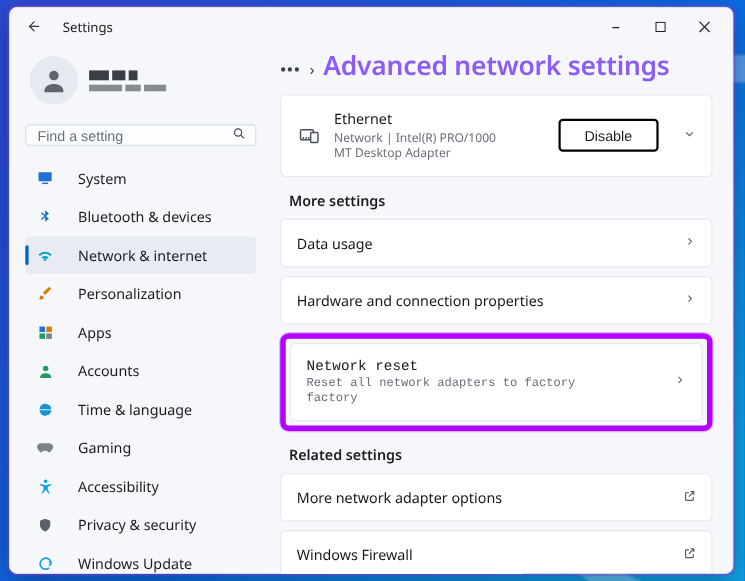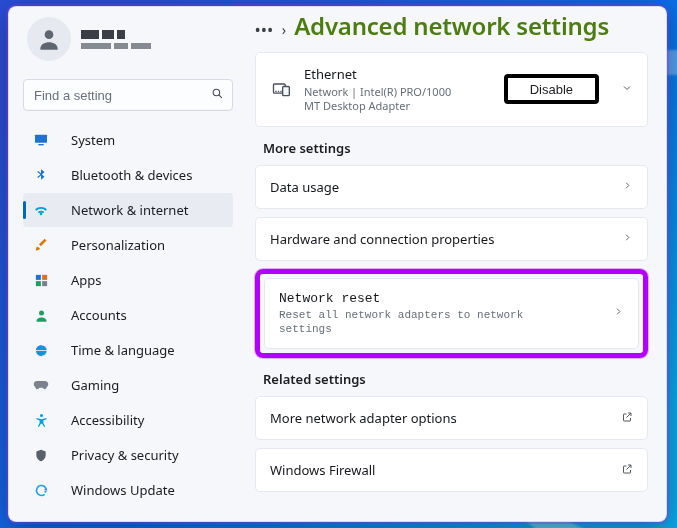--- a/index.html
+++ b/index.html
@@ -67,34 +67,34 @@
     background: #0067c0; border-radius: 3px;
   }
   .nav-ic { width: 16px; height: 16px; display:flex; align-items:center; justify-content:center; font-size: 14px; line-height: 1; }
 
   .content {
     flex: 1; padding: 0 18px 14px 12px; overflow-y: auto; overflow-x: hidden;
   }
   .header-row { display:flex; align-items: baseline; gap: 8px; margin: 2px 0 10px 0; }
   .crumbs { color: #3a3f47; font-size: 14px; display:flex; align-items:center; gap:8px; }
   .crumbs .dots { letter-spacing: 1px; font-weight: 600; }
-  .page-title { font-size: 24px; font-weight: 600; color: #4d7c0f; letter-spacing: -0.2px;}
+  .page-title { font-size: 24px; font-weight: 600; color: #8b5cf6; letter-spacing: -0.2px;}
   .card {
     background: #ffffff; border: 1px solid #e5e8ee; border-radius: 5px; padding: 12px 14px;
     display: flex; align-items: center; gap: 12px; margin-bottom: 8px; justify-content: flex-end;
   }
   .card.slim { padding: 12px 14px; gap: 48px; }
   .card .title { font-size: 13px; color: #16181c; }
   .card .sub { font-size: 11px; color: #686e78; margin-top: 2px; line-height: 1.3; }
   .card .grow { flex: 1; min-width: 0; }
   .section-h { font-size: 13px; font-weight: 600; color: #1b1d21; margin: 12px 0 8px 8px; }
   .chev { color: #545962; font-size: 12px; }
   .ext { color: #545962; font-size: 12px; }
   .dis-btn {
-    background: #fff; border: 4px solid #000000; border-radius: 4px; height: 30px; padding: 0 22px;
+    background: #fff; border: 2px solid #000000; border-radius: 4px; height: 30px; padding: 0 22px;
     font-size: 13px; color: #1b1d21; margin-left: 28px;
   }
   .ic-eth { width: 22px; display:flex; align-items:center; justify-content:center; color: #4b5159; }
   .highlight-wrap {
     border: 5px solid #b100ff; border-radius: 8px; padding: 4px; margin: 4px 0 6px 0;
     box-shadow: 0 0 0 1px rgba(177,0,255,0.3);
     font-family: Liberation Mono, monospace;
   }
   .highlight-wrap .card { margin-bottom: 0; }
 
@@ -110,20 +110,44 @@
   .c-dkgrey { color:#5a6069; }
   .c-azure { color:#1da1e6; }
 </style>
 </head>
 <body>
 
 <div class="wallpaper-arc"></div>
 
 <div class="window">
 
+  <div class="titlebar">
+    <div class="left">
+      <div class="back-arrow">
+        <svg width="14" height="14" viewBox="0 0 24 24" fill="none" stroke="currentColor" stroke-width="2" stroke-linecap="round">
+            <line x1="19" y1="12" x2="5" y2="12"></line>
+            <polyline points="12 19 5 12 12 5"></polyline>
+          </svg>
+      </div>
+      <div class="app-title">Settings</div>
+    </div>
+    <div class="spacer"></div>
+    <div class="win-ctrl" style="font-size:15px;">–</div>
+    <div class="win-ctrl">
+      <svg width="11" height="11" viewBox="0 0 12 12" fill="none" stroke="currentColor" stroke-width="1">
+          <rect x="1.5" y="1.5" width="9" height="9"></rect>
+        </svg>
+    </div>
+    <div class="win-ctrl">
+      <svg width="11" height="11" viewBox="0 0 12 12" stroke="currentColor" stroke-width="1.2">
+          <line x1="1" y1="1" x2="11" y2="11"></line>
+          <line x1="11" y1="1" x2="1" y2="11"></line>
+        </svg>
+    </div>
+  </div>
 
   <div class="body-area">
     <div class="sidebar">
 
       <div class="account-row">
         <div class="avatar">
           <svg viewBox="0 0 24 24">
               <circle cx="12" cy="8" r="4"></circle>
               <path d="M4 21c0-4 4-6 8-6s8 2 8 6v1H4z"></path>
             </svg>
@@ -303,21 +327,21 @@
           <svg width="11" height="11" viewBox="0 0 24 24" fill="none" stroke="currentColor" stroke-width="2">
               <polyline points="9 6 15 12 9 18"></polyline>
             </svg>
         </span>
       </div>
 
       <div class="highlight-wrap">
         <div class="card slim">
           <div class="grow">
             <div class="title">Network reset</div>
-            <div class="sub">Reset all network adapters to network settings</div>
+            <div class="sub">Reset all network adapters to factory factory</div>
           </div>
           <span class="chev">
             <svg width="11" height="11" viewBox="0 0 24 24" fill="none" stroke="currentColor" stroke-width="2">
                 <polyline points="9 6 15 12 9 18"></polyline>
               </svg>
           </span>
         </div>
       </div>
 
       <div class="section-h">Related settings</div>

